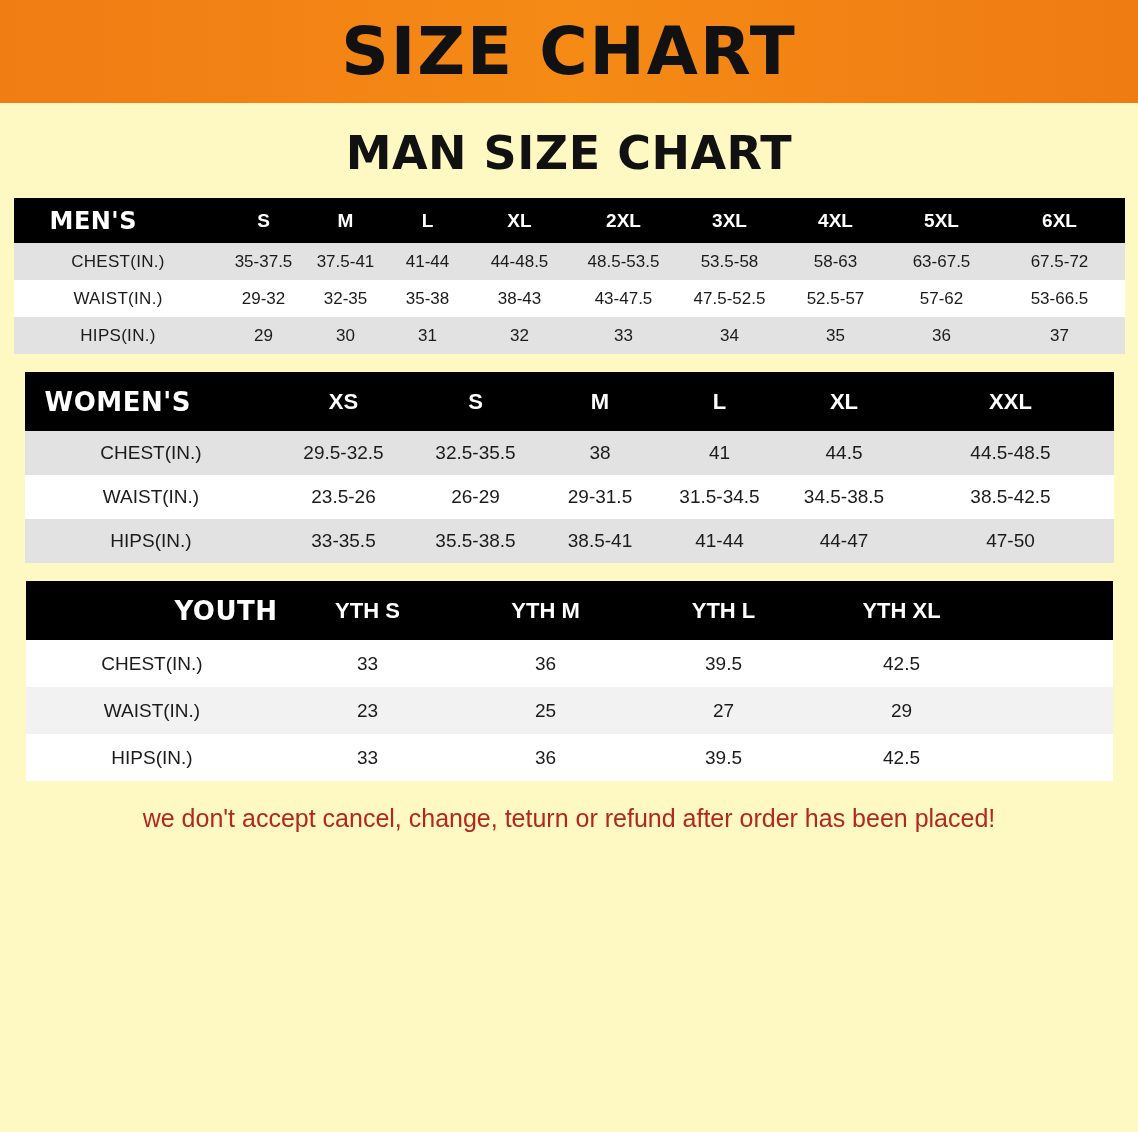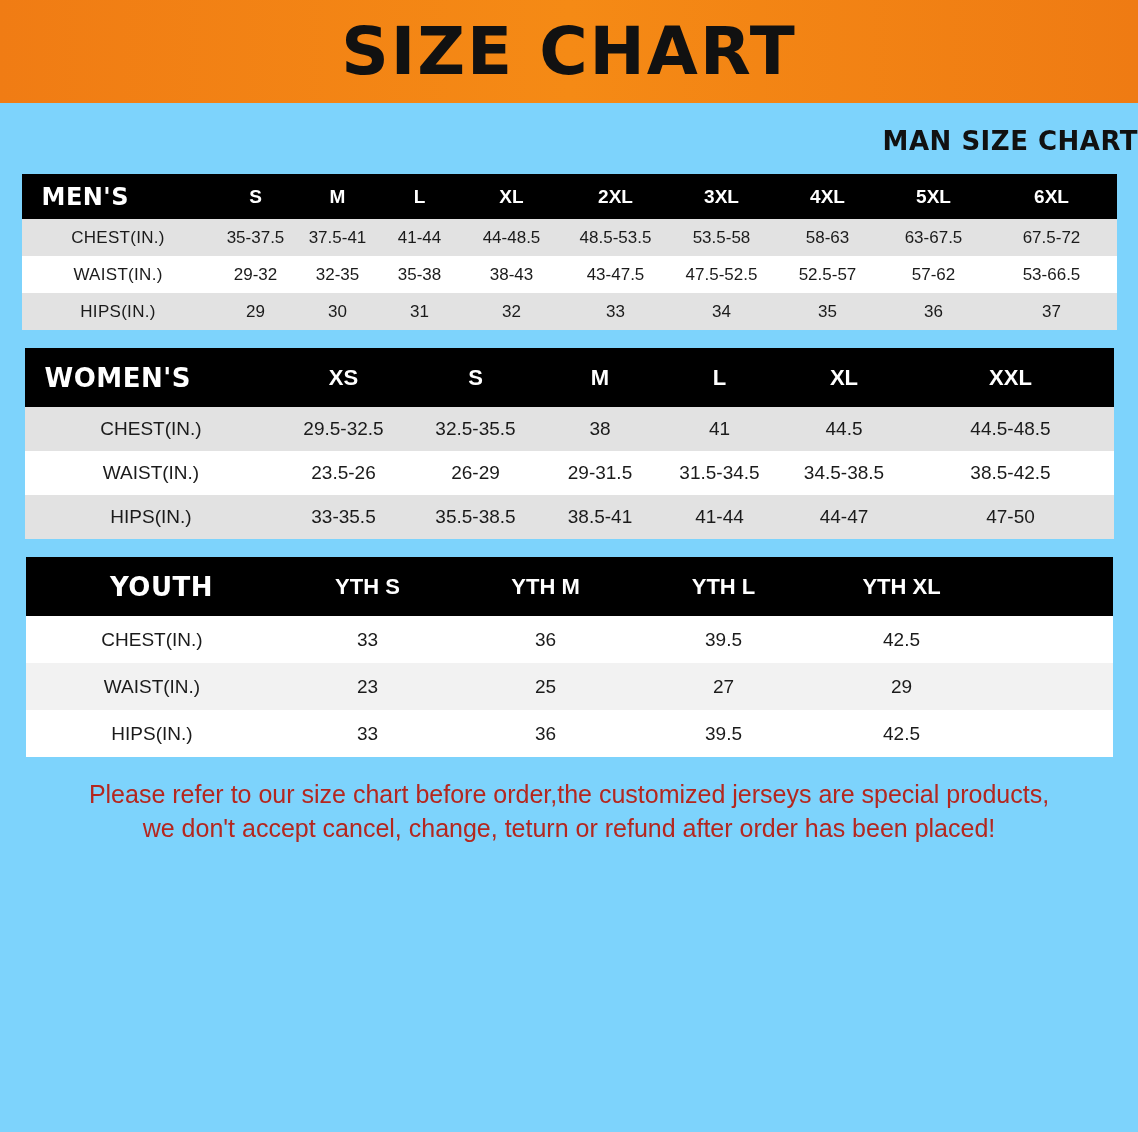--- a/index.html
+++ b/index.html
@@ -10,21 +10,21 @@
     width: 1138px;
     height: 1132px;
     background: #ffffff;
     font-family: "Liberation Sans", sans-serif;
     overflow: hidden;
   }
   .page {
     position: relative;
     width: 1138px;
     height: 1132px;
-    background: #7dd3fc;
+    background: #fef9c3;
   }
 
   
   .banner {
     width: 100%;
     height: 103px;
     background: linear-gradient(90deg, #f07c14 0%, #f58a15 50%, #ef7b13 100%);
     display: flex;
     align-items: center;
     justify-content: center;
@@ -40,21 +40,21 @@
   }
 
   
   .section-title {
     text-align: center;
     font-family: "DejaVu Sans", sans-serif;
     font-weight: bold;
     color: #111111;
     letter-spacing: 0.5px;
   }
-  .man-title   { font-size: 26px; margin-top: 23px; text-align: right; }
+  .man-title   { font-size: 46px; margin-top: 23px; }
   .women-title { font-size: 38px; margin-top: 28px; }
   .youth-title { font-size: 38px; margin-top: 36px; }
 
   
   table.size-table {
     border-collapse: collapse;
     table-layout: fixed;
     margin: 0 auto;
   }
   table.size-table th,
@@ -79,21 +79,21 @@
   .shade-w { background: #ffffff; }
 
   
   #men-table { width: 1056px; margin-top: 18px; }
   #men-table thead th {
     height: 43px;
     font-size: 19px;
   }
   #men-table thead th.hdr-first {
     text-align: left;
-    padding-left: 20px;
+    padding-left: 36px;
     font-size: 24px;
     letter-spacing: 0.5px;
     font-family: "DejaVu Sans", sans-serif;
   }
   #men-table tbody td {
     height: 35px;
     font-size: 17px;
   }
   #men-table tbody td.row-label {
     font-size: 17px;
@@ -118,21 +118,21 @@
     font-size: 19px;
   }
 
   
   #youth-table { width: 1056px; margin-top: 18px; }
   #youth-table thead th {
     height: 57px;
     font-size: 22px;
   }
   #youth-table thead th.hdr-first {
-    text-align: center;
+    text-align: right;
     padding-left: 20px;
     font-size: 26px;
     letter-spacing: 0.5px;
     font-family: "DejaVu Sans", sans-serif;
   }
   #youth-table tbody td {
     height: 45px;
     font-size: 19px;
   }
 
@@ -292,17 +292,16 @@
         <td>33</td>
         <td>36</td>
         <td>39.5</td>
         <td>42.5</td>
         <td></td>
       </tr>
     </tbody>
   </table>
 
   <div class="note">
-    <span class="note-line">Please refer to our size chart before order,the customized jerseys are special products,</span>
     <span class="note-line">we don't accept cancel, change, teturn or refund after order has been placed!</span>
   </div>
 
 </div>
 
 </body></html>

